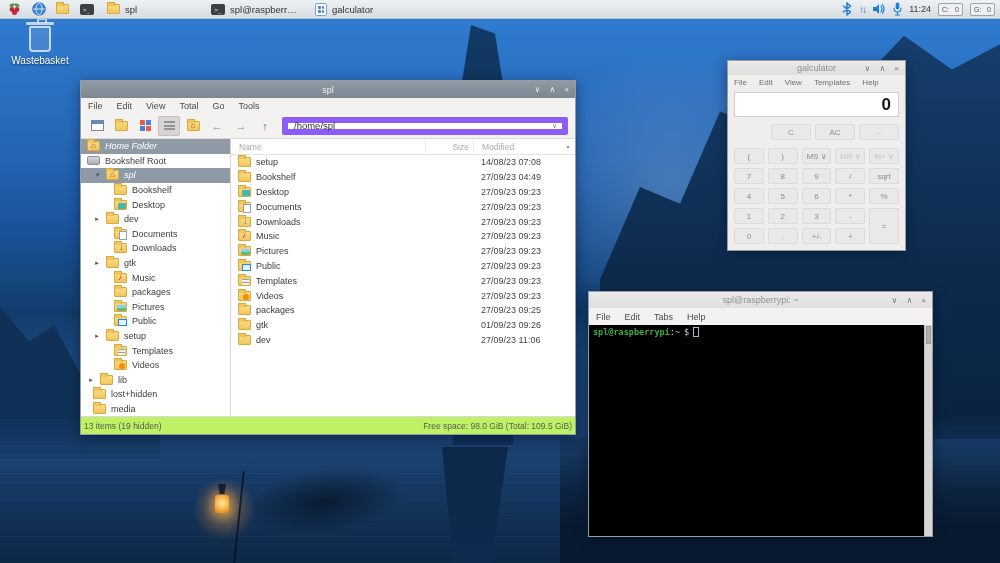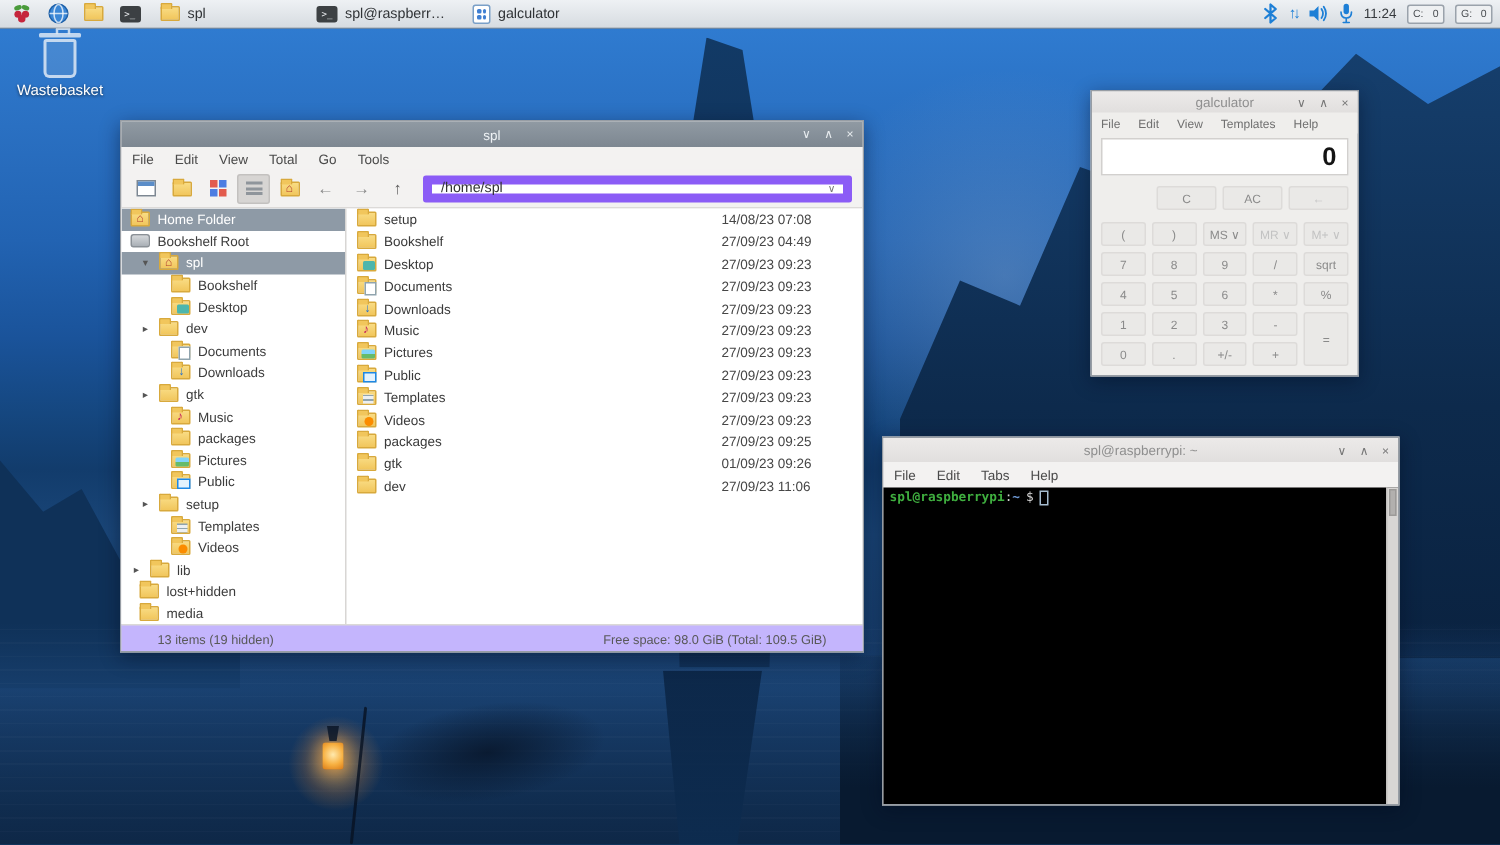--- a/index.html
+++ b/index.html
@@ -96,39 +96,39 @@
   .listview-ic { width:11px; height:11px; display:flex; flex-direction:column; justify-content:space-between; padding:1px 0; }
   .listview-ic i { height:2px; background:#8f959b; }
   .pathwrap { flex:1; height:18px; margin:0 2px 0 4px; background:#fff; border:6px solid #8b5cf6;
     border-radius:2px; display:flex; align-items:center; }
   .pathwrap input { flex:1; border:none; outline:none; font-size:9.5px; color:#333; padding:0 6px;
     font-family:"Liberation Sans",sans-serif; background:transparent; }
   .path-chev { font-size:7px; color:#777; padding:0 5px; }
   .fm-body { flex:1; display:flex; min-height:0; background:#fff; }
   .sidebar { width:150px; border-right:1px solid #d8d6d4; background:#fff; overflow:hidden; }
   .side-row { height:14.6px; display:flex; align-items:center; gap:5px; font-size:9px; color:#3c3c3c; padding-left:6px; }
-  .side-row.sel { background:#8e9aa6; color:#fff; }
+  .side-row.sel { background:#8e9aa6; color:#fff;font-style:italic; }
   .ind1 { padding-left:12px; } .ind2 { padding-left:33px; }
   .exp { width:8px; font-size:7px; color:#555; flex:none; text-align:center; }
   .drive-ic { width:13px; height:9px; flex:none; border:1px solid #8b9197; border-radius:2px;
     background:linear-gradient(#d5d8db,#aab0b6); }
   .filelist { flex:1; display:flex; flex-direction:column; min-width:0; }
   .list-header { height:16px; display:flex; align-items:center; font-size:8.5px; color:#adaba8;
     border-bottom:1px solid #e8e6e4; flex:none; }
   .lh-name { flex:1; padding-left:8px; }
   .lh-size { width:48px; text-align:right; padding-right:4px; border-left:1px solid #efedeb; height:100%; display:flex; align-items:center; justify-content:flex-end; }
   .lh-mod { width:88px; padding-left:8px; border-left:1px solid #efedeb; height:100%; display:flex; align-items:center; }
   .lh-chooser { width:14px; font-size:6px; color:#8a8a8a; text-align:center; }
   .file-row { height:14.8px; display:flex; align-items:center; font-size:9px; color:#3a3a3a; }
   .fr-name { flex:1; display:flex; align-items:center; gap:5px; padding-left:7px; min-width:0; }
   .fr-size { width:48px; }
   .fr-mod { width:88px; padding-left:8px; color:#464646; }
   .fr-sp { width:14px; }
-  .statusbar { height:18px; background:#c4b5fd; border-top:1px solid #dbd9d7; display:flex;
-    align-items:center; justify-content:space-between; font-size:8.5px; color:#585858; padding:0 24px; flex:none; }
+  .statusbar { height:18px; background:#bef264; border-top:1px solid #dbd9d7; display:flex;
+    align-items:center; justify-content:space-between; font-size:8.5px; color:#585858; padding:0 3px; flex:none; }
 
   
   .fold.home::after { content:"⌂"; position:absolute; left:3px; top:-1px; font-size:8px; color:#b23b2e; }
   .fold.em-desktop::after { content:""; position:absolute; left:3px; top:2px; width:8px; height:6px; background:#4db6ac; border-radius:1px; }
   .fold.em-doc::after { content:""; position:absolute; left:4px; top:1px; width:6px; height:7px; background:#fff; border:1px solid #90a4ae; }
   .fold.em-down::after { content:"↓"; position:absolute; left:4px; top:-1px; font-size:8px; color:#1e6fd0; font-weight:bold; }
   .fold.em-music::after { content:"♪"; position:absolute; left:3px; top:-1px; font-size:8px; color:#c2185b; }
   .fold.em-pic::after { content:""; position:absolute; left:2px; top:2px; width:9px; height:6px;
     background:linear-gradient(180deg,#81d4fa 55%,#66bb6a 45%); border-radius:1px; }
   .fold.em-pub::after { content:""; position:absolute; left:3px; top:2px; width:7px; height:5px; background:#e3f2fd; border:1px solid #1e88e5; }
@@ -401,20 +401,26 @@
       <div class="side-row ind1">
         <span class="fold small"></span>
         <span>lost+hidden</span>
       </div>
       <div class="side-row ind1">
         <span class="fold small"></span>
         <span>media</span>
       </div>
     </div>
     <div class="filelist">
+      <div class="list-header">
+        <span class="lh-name">Name</span>
+        <span class="lh-size">Size</span>
+        <span class="lh-mod">Modified</span>
+        <span class="lh-chooser">▾</span>
+      </div>
       <div class="file-row">
         <span class="fr-name">
             <span class="fold small"></span>
             <span>setup</span>
           </span>
         <span class="fr-size"></span>
         <span class="fr-mod">14/08/23 07:08</span>
           <span class="fr-sp"></span>
       </div>
       <div class="file-row">

